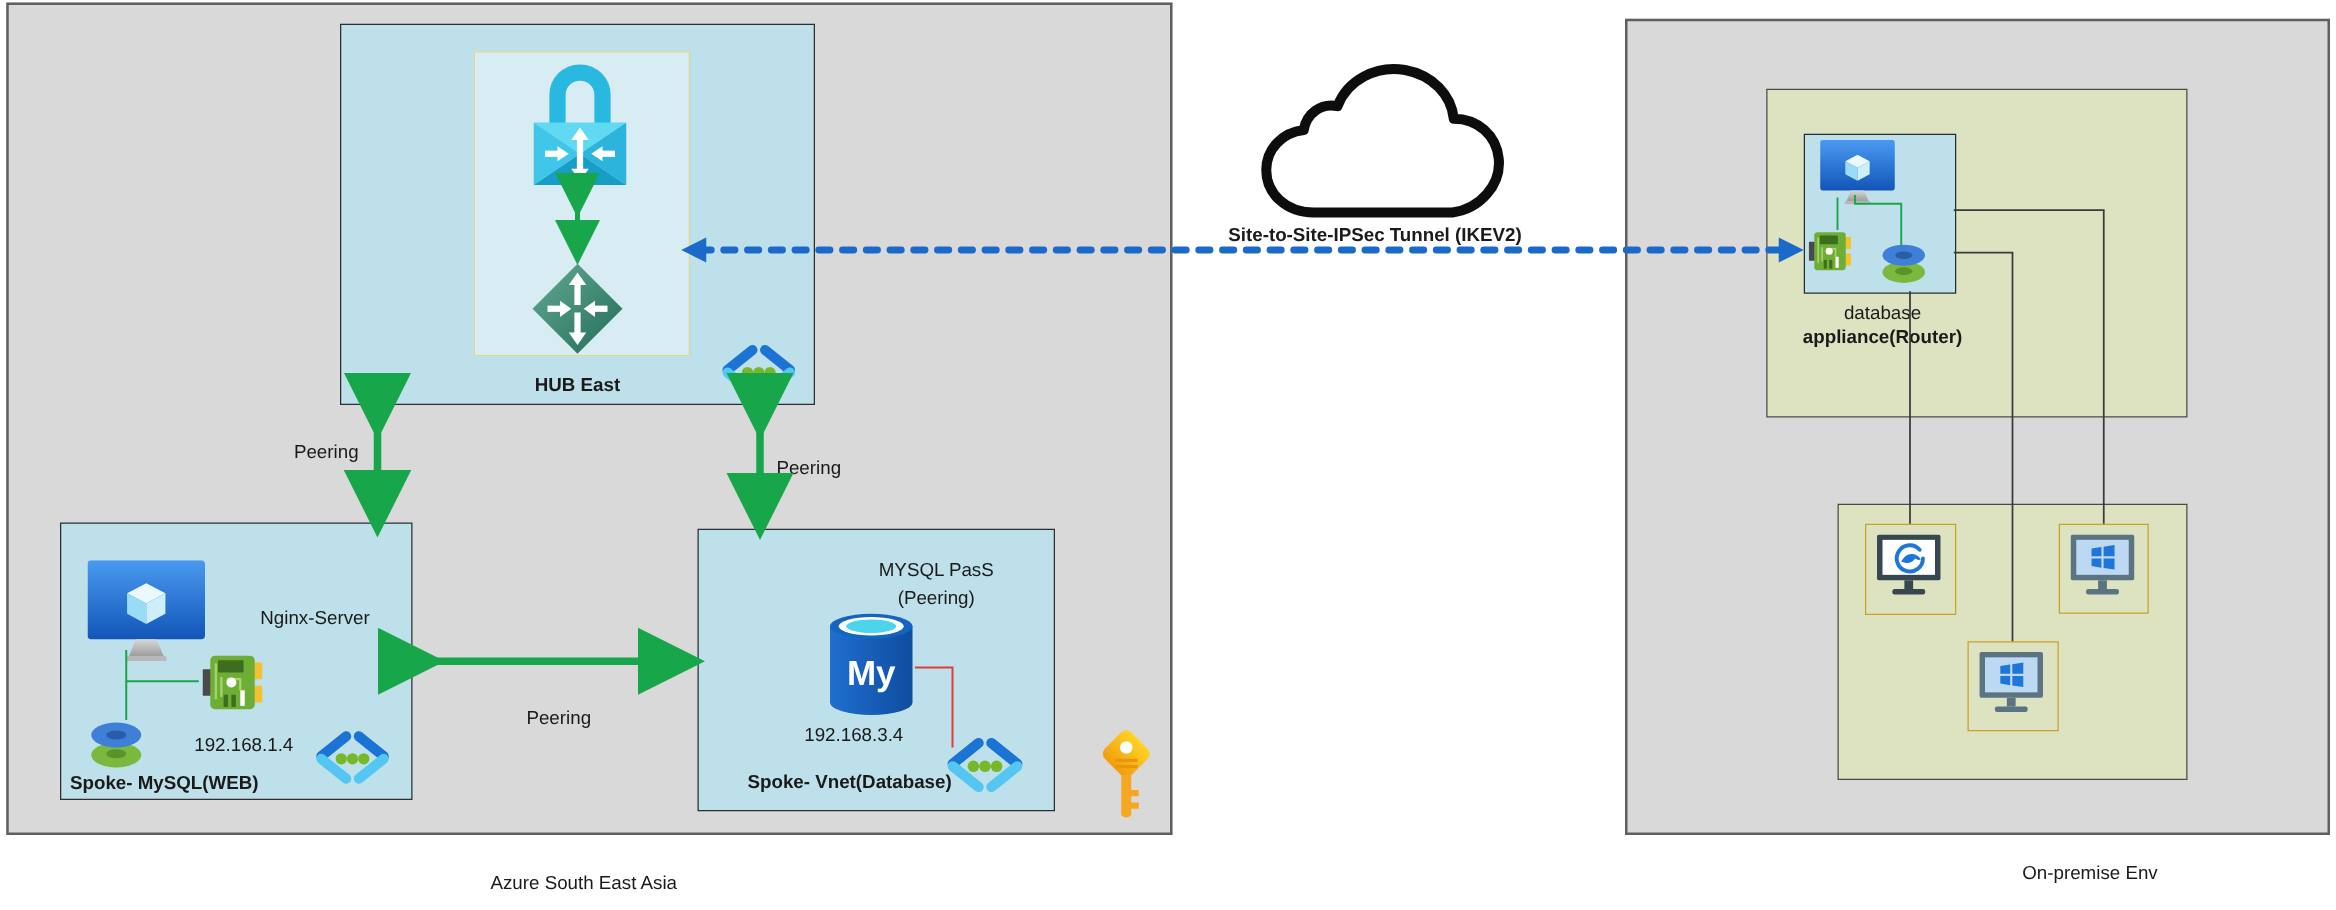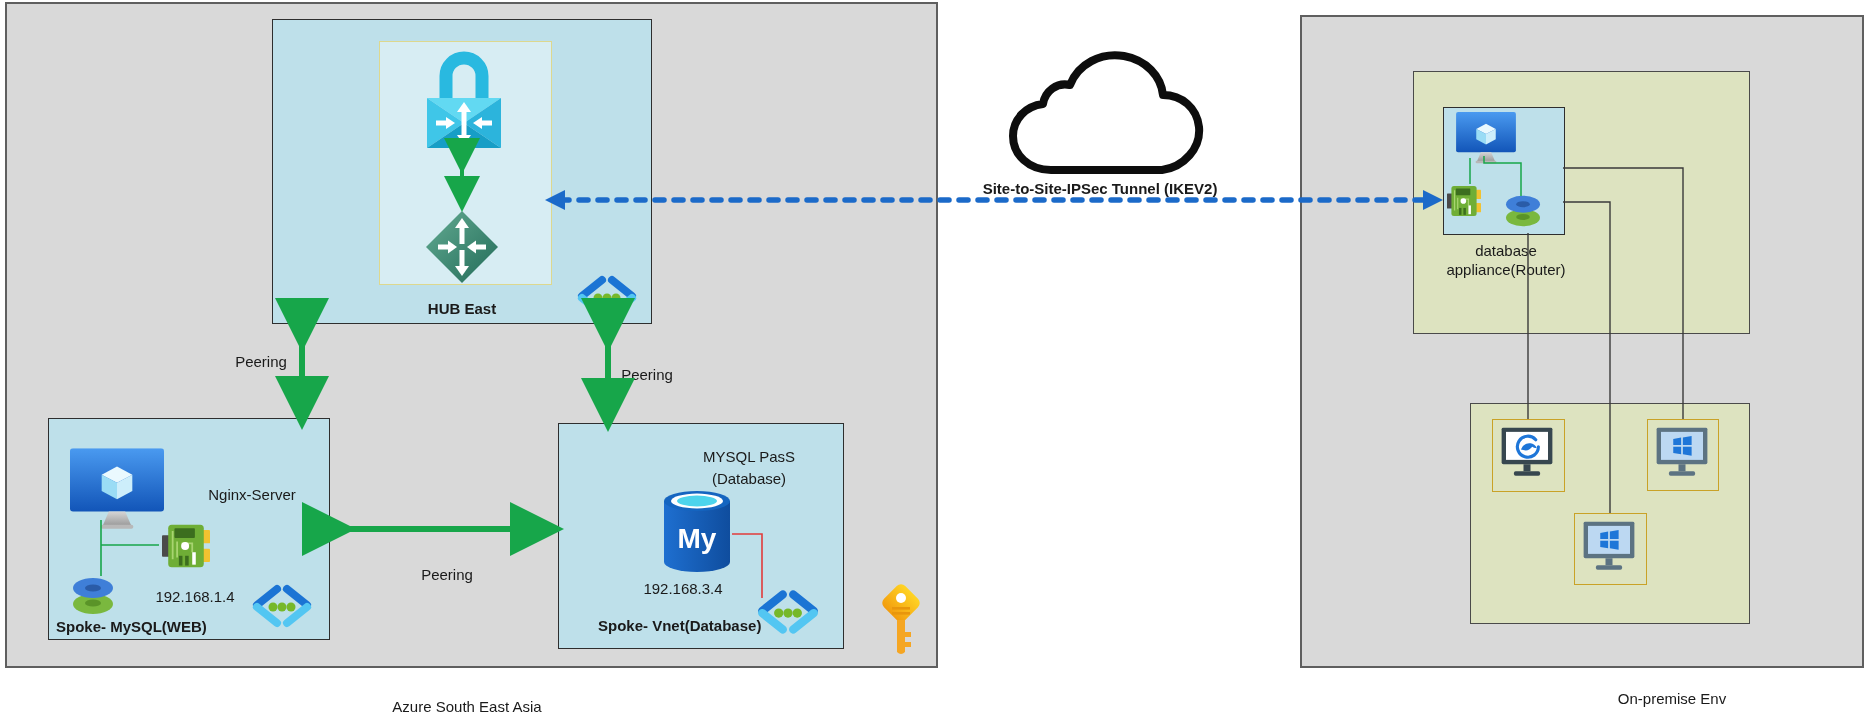--- a/index.html
+++ b/index.html
@@ -155,21 +155,21 @@
       <use href="#sym-disk"></use>
     </svg>
   <div class="abs lbl ctr" style="left:150px;top:588px;width:90px;">192.168.1.4</div>
   <svg class="abs" style="left:250px;top:584px;" width="64" height="44" viewBox="0 0 64 44">
       <use href="#sym-vnet"></use>
     </svg>
   <div class="abs lbl lbl-b" style="left:56px;top:618px;">Spoke- MySQL(WEB)</div>
 
   <div class="abs vnetbox" style="left:558px;top:423px;width:284px;height:224px;"></div>
   <div class="abs lbl ctr" style="left:684px;top:448px;width:130px;">MYSQL PasS</div>
-  <div class="abs lbl ctr" style="left:684px;top:470px;width:130px;">(Database)</div>
+  <div class="abs lbl ctr" style="left:684px;top:470px;width:130px;">(Peering)</div>
   <svg class="abs" style="left:662px;top:490px;" width="70" height="84" viewBox="0 0 70 84">
     <path d="M2,11 v61 a33,10 0 0 0 66,0 v-61 z" fill="url(#g-cyl)"></path>
     <ellipse cx="35" cy="11" rx="33" ry="10" fill="#1565c0"></ellipse>
     <ellipse cx="35" cy="11" rx="26" ry="7.4" fill="#ffffff"></ellipse>
     <ellipse cx="35" cy="11" rx="20" ry="5.4" fill="#4dd4ec"></ellipse>
     <text x="35" y="58" text-anchor="middle" font-family="Liberation Sans, sans-serif" font-size="28" font-weight="bold" fill="#ffffff">My</text>
   </svg>
   <div class="abs lbl ctr" style="left:638px;top:580px;width:90px;">192.168.3.4</div>
   <svg class="abs" style="left:755px;top:589px;" width="66" height="46" viewBox="0 0 64 44">
       <use href="#sym-vnet"></use>
@@ -204,21 +204,21 @@
   <svg class="abs" style="left:1456px;top:112px;" width="60" height="52" viewBox="0 0 92 80">
       <use href="#sym-vm"></use>
     </svg>
   <svg class="abs" style="left:1446px;top:184px;" width="36" height="34" viewBox="0 0 54 54">
       <use href="#sym-nic"></use>
     </svg>
   <svg class="abs" style="left:1504px;top:194px;" width="38" height="34" viewBox="0 0 44 40">
       <use href="#sym-disk"></use>
     </svg>
   <div class="abs lbl ctr" style="left:1420px;top:242px;width:172px;">database</div>
-  <div class="abs lbl ctr" style="left:1420px;top:261px;width:172px;">appliance(Router)</div>
+  <div class="abs lbl ctr" style="left:1420px;top:261px;width:172px;font-weight:bold;">appliance(Router)</div>
 
   <div class="abs greenbox" style="left:1470px;top:403px;width:278px;height:219px;"></div>
   <div class="abs monbox" style="left:1492px;top:419px;width:71px;height:71px;"></div>
   <div class="abs monbox" style="left:1647px;top:419px;width:70px;height:70px;"></div>
   <div class="abs monbox" style="left:1574px;top:513px;width:71px;height:70px;"></div>
   <svg class="abs" style="left:1499px;top:427px;" width="56" height="50" viewBox="0 0 64 56">
       <use href="#sym-mysqlmon"></use>
     </svg>
   <svg class="abs" style="left:1654px;top:427px;" width="56" height="50" viewBox="0 0 64 56">
       <use href="#sym-winmon"></use>

